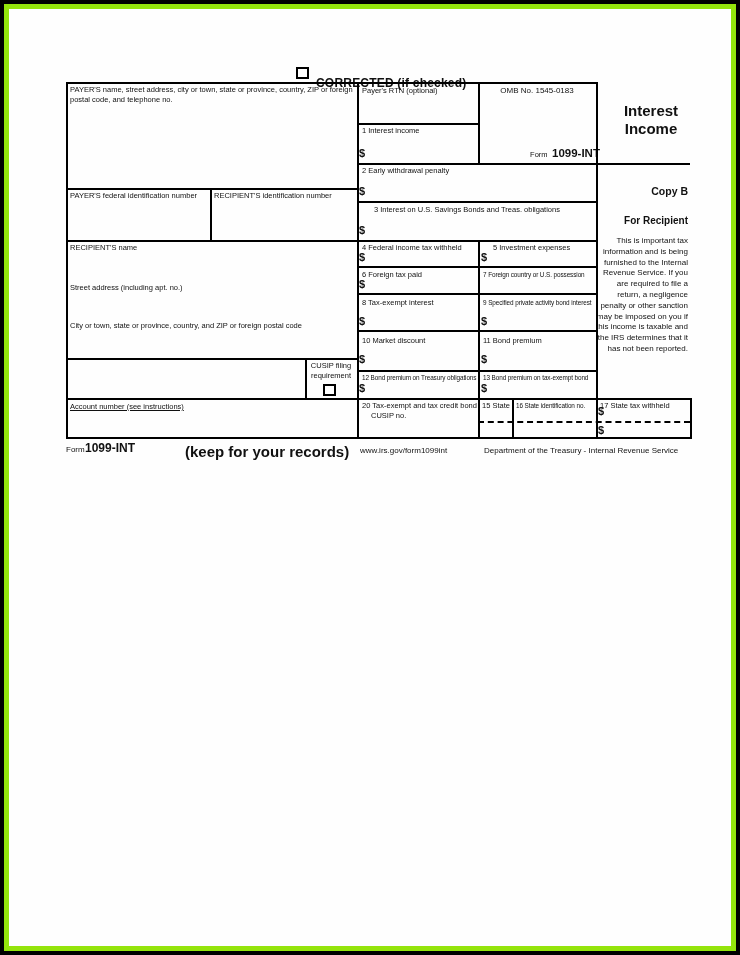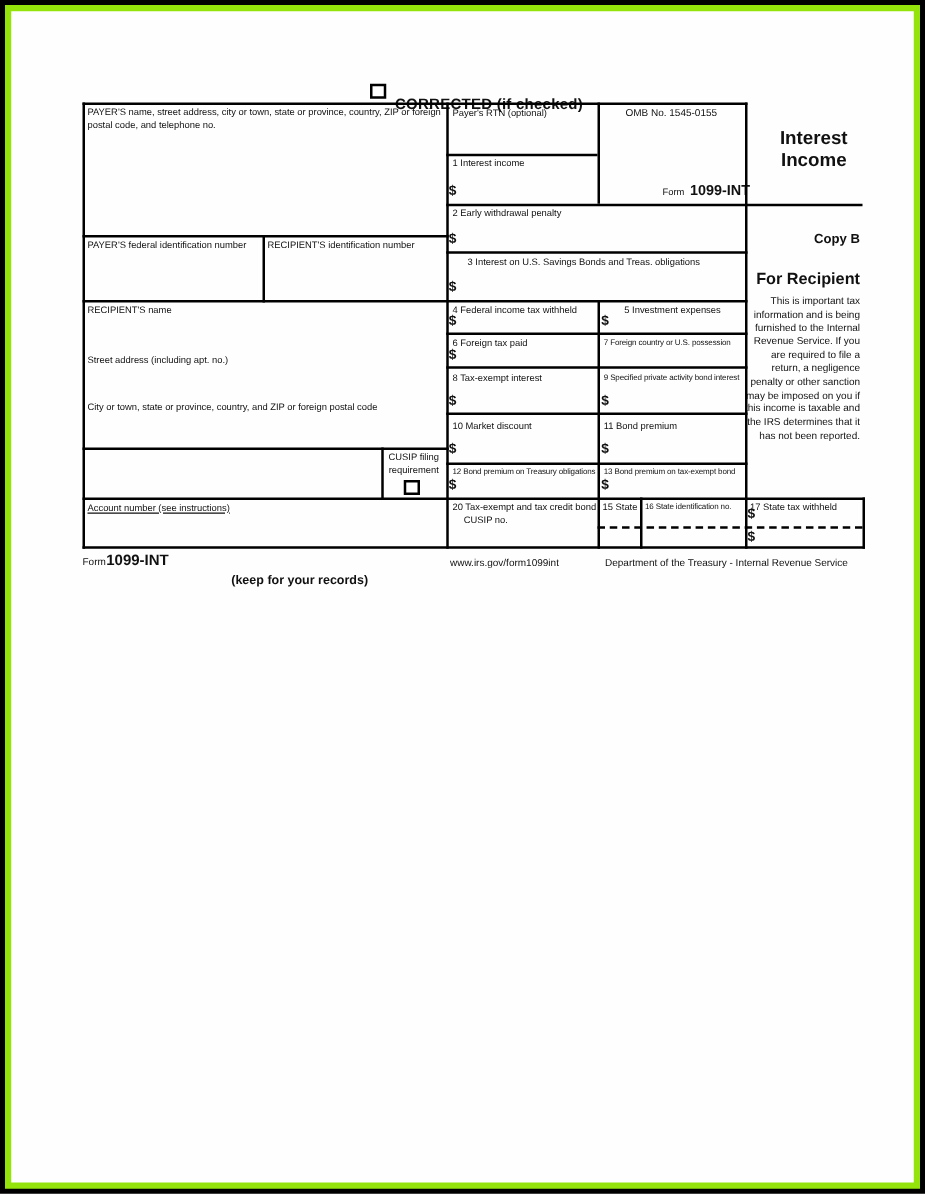--- a/index.html
+++ b/index.html
@@ -27,65 +27,65 @@
   .year{position:absolute;left:412px;top:14px;width:118px;text-align:center;
         font-size:27px;font-weight:bold;letter-spacing:1px;}
   .formline{position:absolute;left:412px;top:61px;width:118px;text-align:center;margin-left:28px;}
   .form-prefix{font-size:7.5px;}
   .form-num{font-size:11.5px;font-weight:bold;}
   .title{position:absolute;left:548px;top:20px;width:74px;text-align:center;
          font-size:15px;font-weight:bold;line-height:18px;}
   .copyb{position:absolute;left:534px;top:103px;width:88px;text-align:right;
          font-size:10.5px;font-weight:bold;}
   .forrecip{position:absolute;left:534px;top:133px;width:88px;text-align:right;
-            font-size:13px;font-weight:bold;}
+            font-size:10px;font-weight:bold;}
   .notice{position:absolute;left:526px;top:154px;width:96px;text-align:right;
           font-size:8px;line-height:10.8px;}
   .fatca{position:absolute;left:241px;top:279px;width:48px;text-align:center;
          font-size:7.5px;line-height:9.5px;}
   .fatca-box{position:absolute;left:257px;top:302px;}
   
   .footer-item{position:absolute;font-size:8px;}
   .f-formnum{font-size:12px;font-weight:bold;}
-  .f-keep{font-size:10px;font-weight:bold;margin-top:16px;}
+  .f-keep{font-size:15px;font-weight:bold;}
 </style>
 </head>
 <body>
 
 <div class="green-frame"></div>
 <div class="paper">
 
   <div class="corrected-row">
     <div class="checkbox"></div>
     <div class="corrected-label">CORRECTED (if checked)</div>
   </div>
 
   <div class="form-table">
 
     <div class="lbl" style="left:4px;top:3px;width:284px;">PAYER'S name, street address, city or town, state or province, country, ZIP or foreign postal code, and telephone no.</div>
     <div class="lbl" style="left:296px;top:4px;width:112px;">Payer's RTN (optional)</div>
-    <div class="lbl omb">OMB No. 1545-0155</div>
+    <div class="lbl omb">OMB No. 1545-0183</div>
     <div class="formline">
       <span class="form-prefix">Form</span>
       <span class="form-num">1099-INT</span>
     </div>
     <div class="title">Interest Income</div>
 
     <div class="lbl" style="left:296px;top:44px;width:112px;">1 Interest income</div>
     <div class="lbl" style="left:296px;top:84px;width:230px;">2 Early withdrawal penalty</div>
     <div class="lbl" style="left:296px;top:123px;width:235px;margin-left:12px;">3 Interest on U.S. Savings Bonds and Treas. obligations</div>
 
     <div class="lbl" style="left:4px;top:109px;width:136px;">PAYER'S federal identification number</div>
     <div class="lbl" style="left:148px;top:109px;width:140px;">RECIPIENT'S identification number</div>
     <div class="lbl" style="left:4px;top:161px;width:280px;">RECIPIENT'S name</div>
     <div class="lbl" style="left:4px;top:201px;width:280px;">Street address (including apt. no.)</div>
     <div class="lbl" style="left:4px;top:239px;width:284px;">City or town, state or province, country, and ZIP or foreign postal code</div>
 
     <div class="lbl" style="left:296px;top:161px;width:114px;">4 Federal income tax withheld</div>
-    <div class="lbl" style="left:417px;top:161px;width:110px;text-align:center;">5 Investment expenses</div>
+    <div class="lbl" style="left:427px;top:161px;width:110px;">5 Investment expenses</div>
     <div class="lbl" style="left:296px;top:188px;width:114px;">6 Foreign tax paid</div>
     <div class="lbl sm" style="left:417px;top:189px;width:112px;">7 Foreign country or U.S. possession</div>
     <div class="lbl" style="left:296px;top:216px;width:114px;">8 Tax-exempt interest</div>
     <div class="lbl sm hang" style="left:417px;top:217px;width:100px;">9 Specified private activity bond interest</div>
     <div class="lbl" style="left:296px;top:254px;width:114px;">10 Market discount</div>
     <div class="lbl" style="left:417px;top:254px;width:110px;">11 Bond premium</div>
     <div class="lbl sm" style="left:296px;top:292px;width:116px;">12 Bond premium on Treasury obligations</div>
     <div class="lbl sm" style="left:417px;top:292px;width:112px;">13 Bond premium on tax-exempt bond</div>
 
     <div class="fatca">

